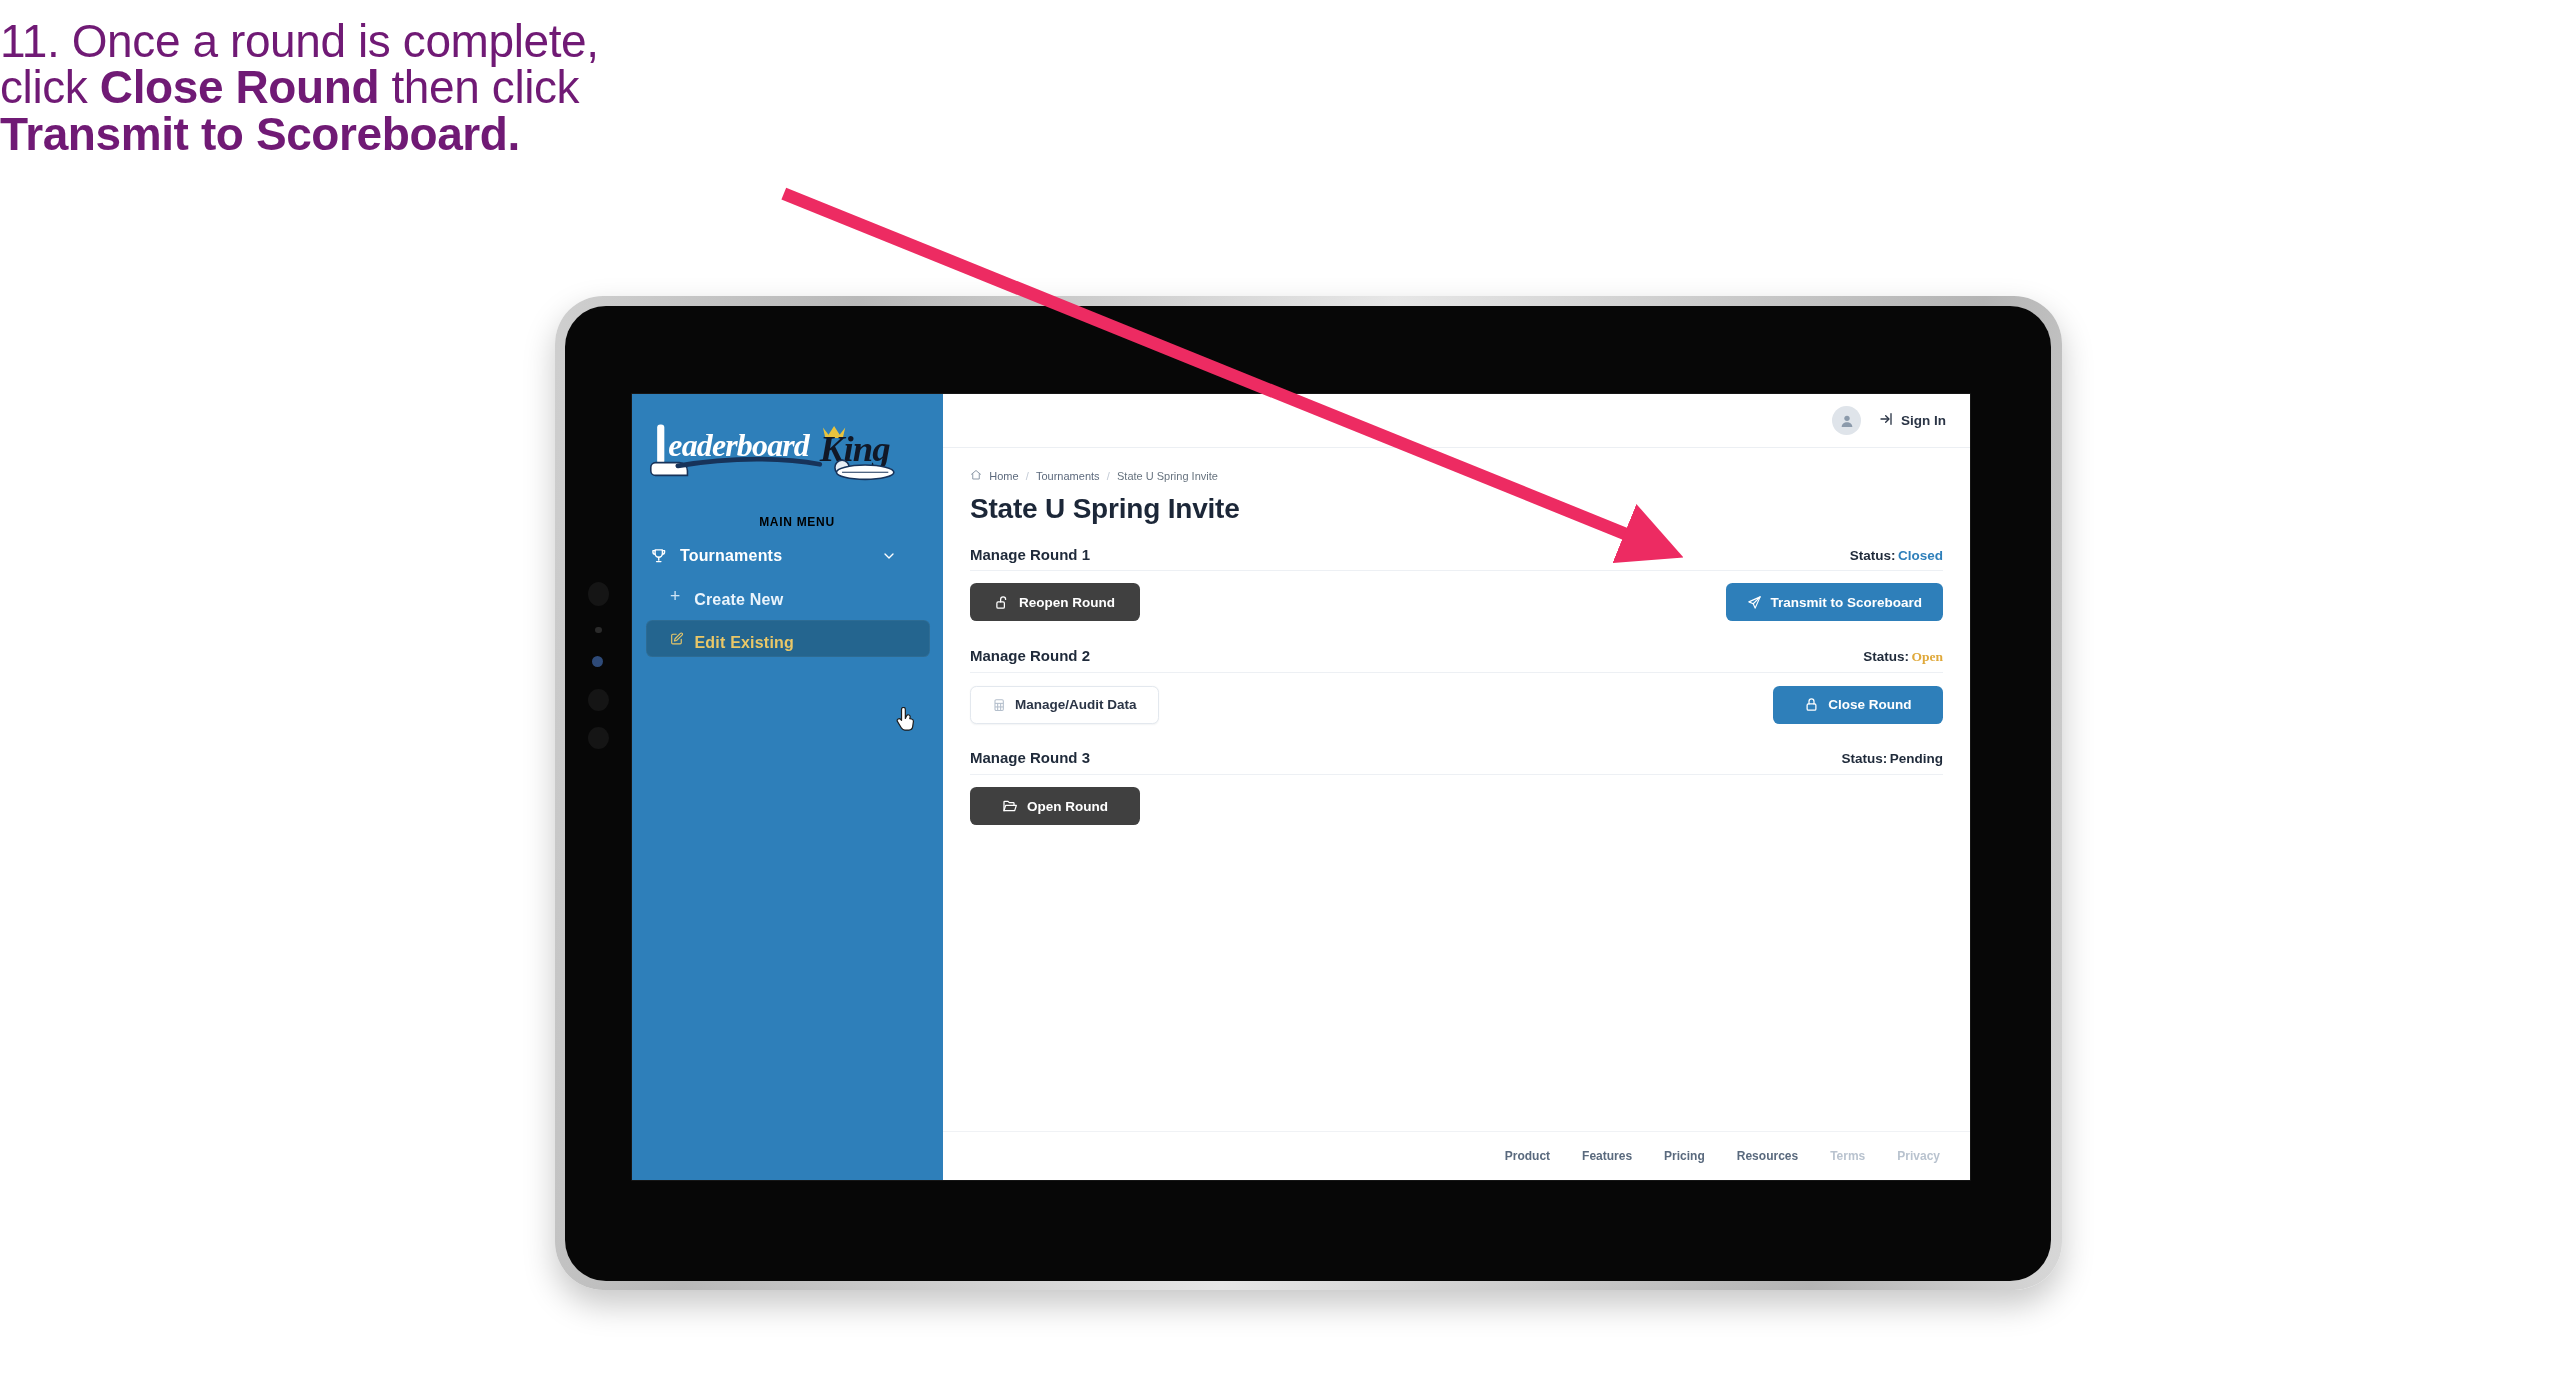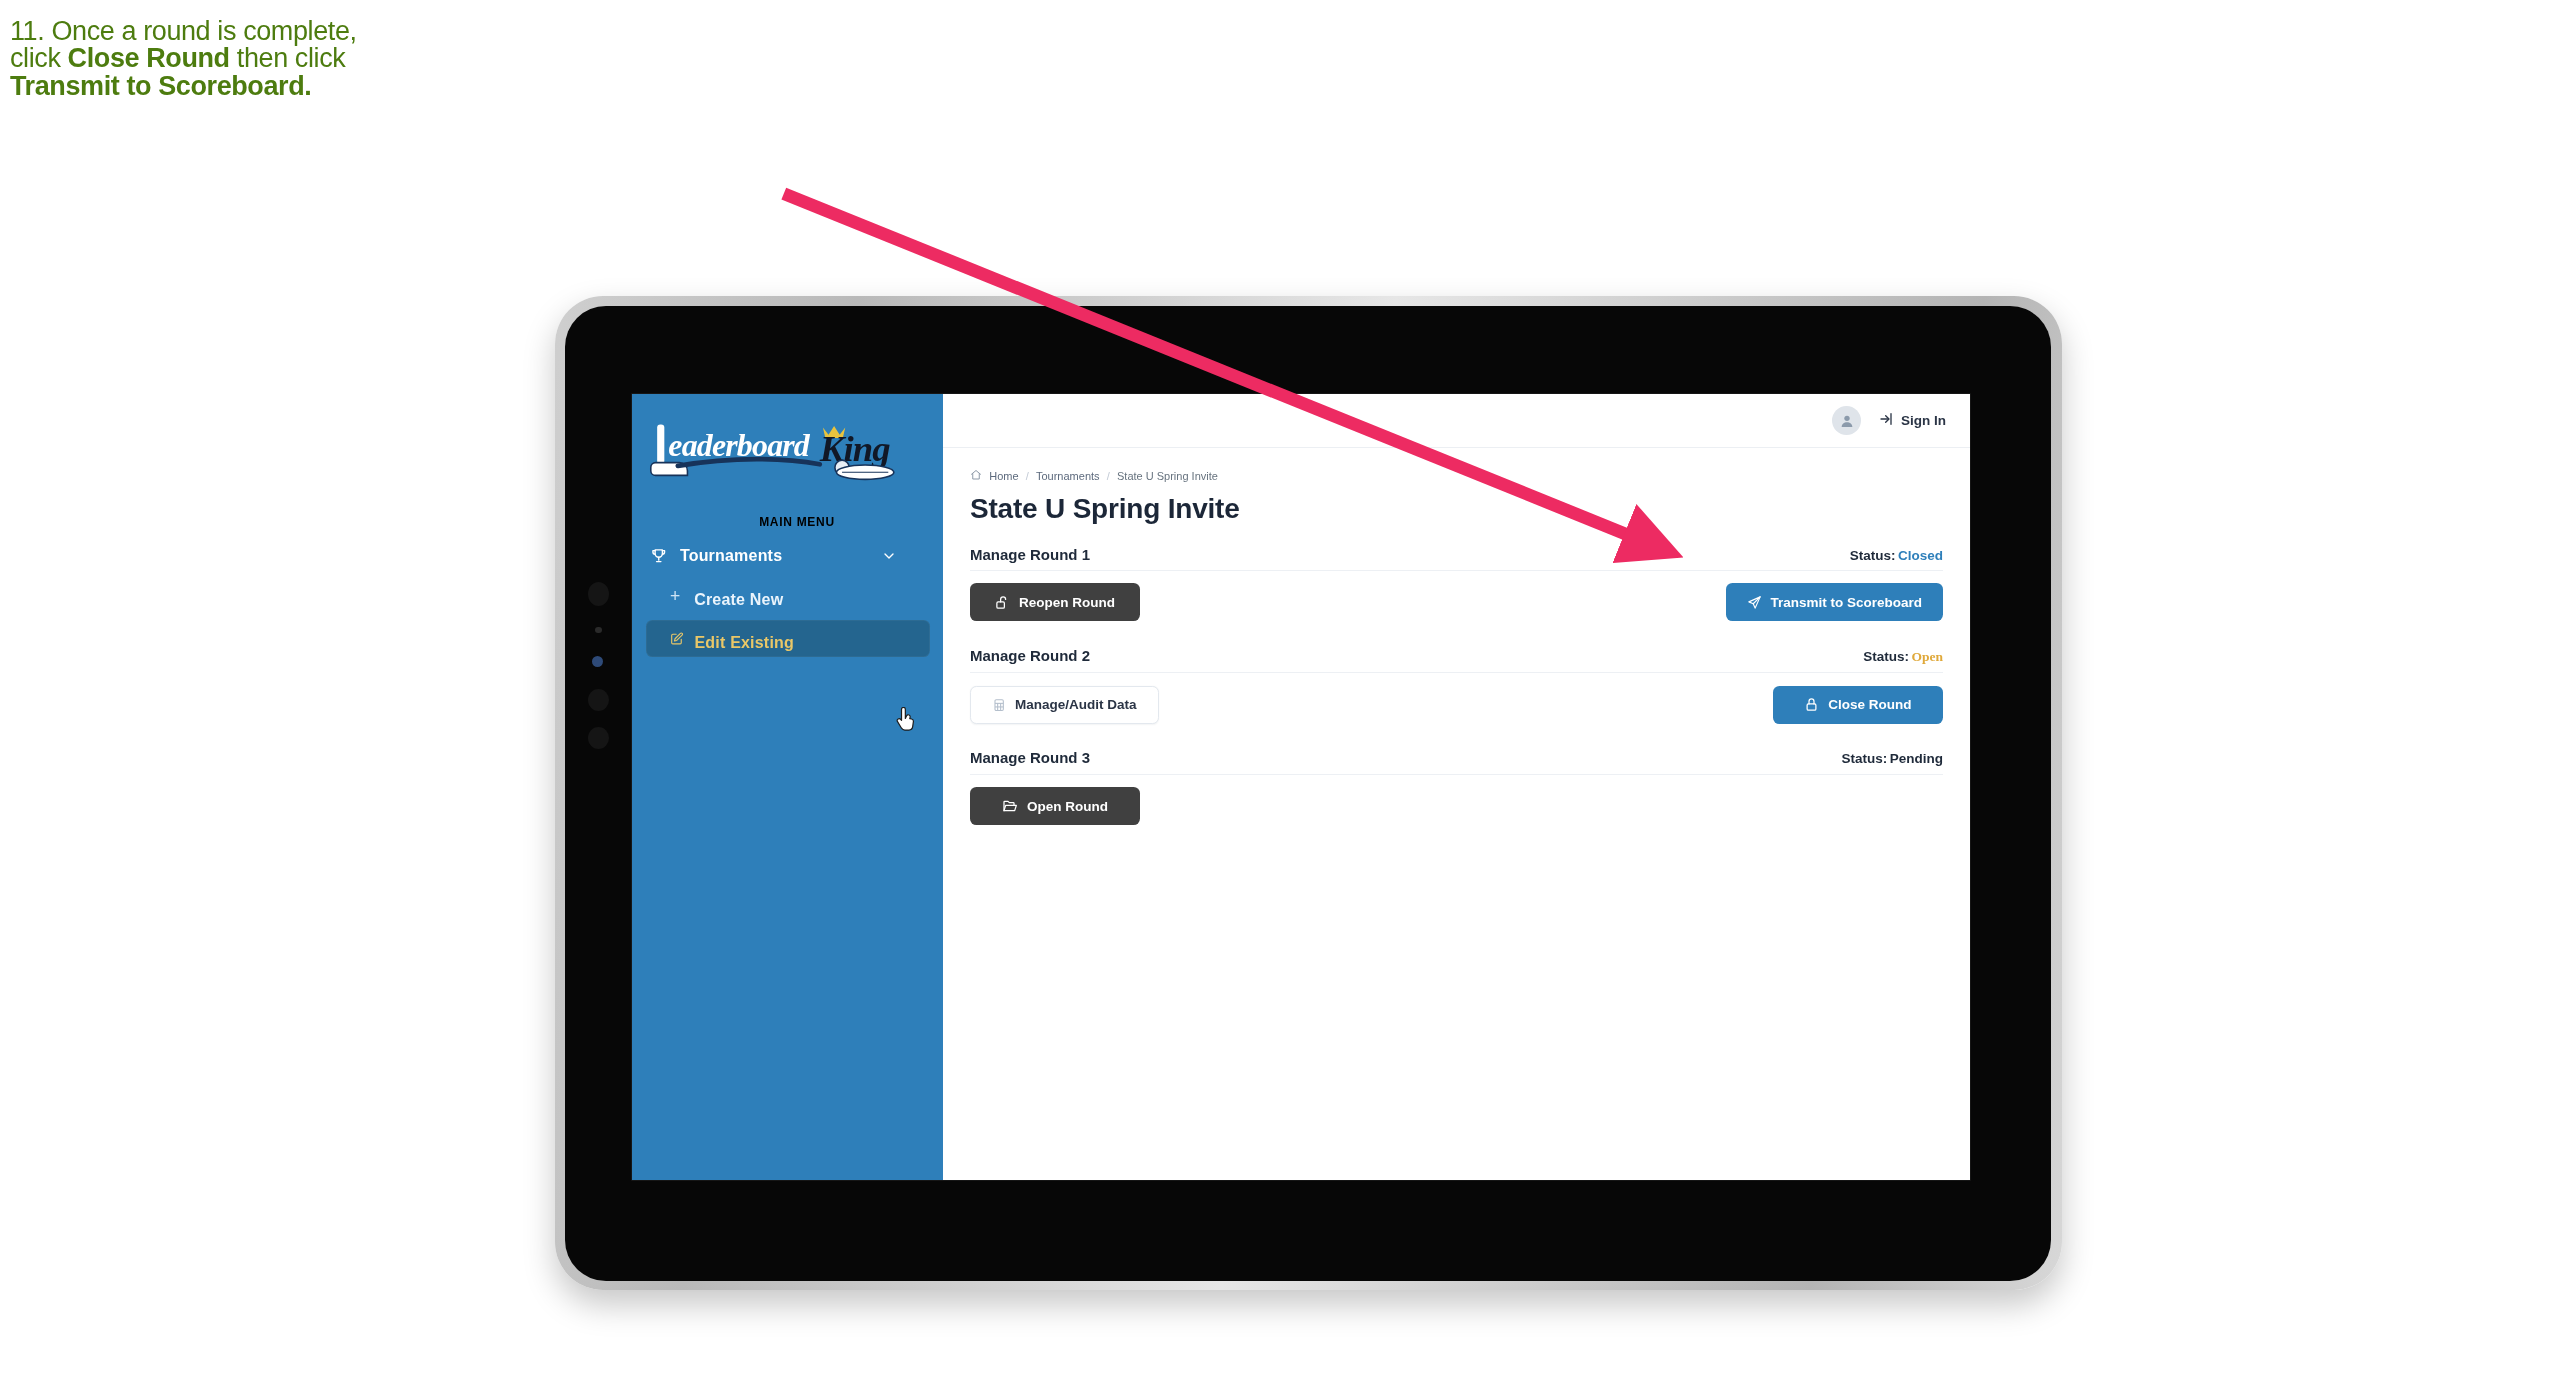--- a/index.html
+++ b/index.html
@@ -7,25 +7,25 @@
     width: 2576px; height: 1386px;
     background: #ffffff;
     font-family: "Liberation Sans", sans-serif;
     overflow: hidden;
   }
   #stage { position: relative; width: 2576px; height: 1386px; }
 
   
   .caption {
     position: absolute;
-    left: 10px; top: 17.5px;
+    left: 0; top: 17.5px;
     width: 844px;
-    font-size: 27px;
+    font-size: 46px;
     line-height: 1.02;
-    color: #4d7c0f;
+    color: #701a75;
     letter-spacing: -0.4px;
   }
   .caption .ln { display: block; white-space: nowrap; }
   .caption b { font-weight: 700; }
 
   
   #arrow-svg {
     position: absolute; left: 0; top: 0;
     width: 2576px; height: 1386px;
     pointer-events: none;
@@ -416,20 +416,28 @@
                     </svg>
                 </span>
                 <span>Open Round</span>
               </button>
               <span></span>
             </div>
           </section>
 
         </div>
 
+        <div class="footer">
+          <span class="flink">Product</span>
+          <span class="flink">Features</span>
+          <span class="flink">Pricing</span>
+          <span class="flink">Resources</span>
+          <span class="flink muted">Terms</span>
+          <span class="flink muted">Privacy</span>
+        </div>
 
       </main>
     </div>
   </div>
 
   <svg id="arrow-svg" viewBox="0 0 3234 1740" width="2576" height="1386">
     <defs>
       <marker id="ah" markerWidth="5" markerHeight="5" refX="2.2" refY="2.5" orient="auto">
         <path d="M0,0 L5,2.5 L0,5 z" fill="#ED2B62"></path>
       </marker>

